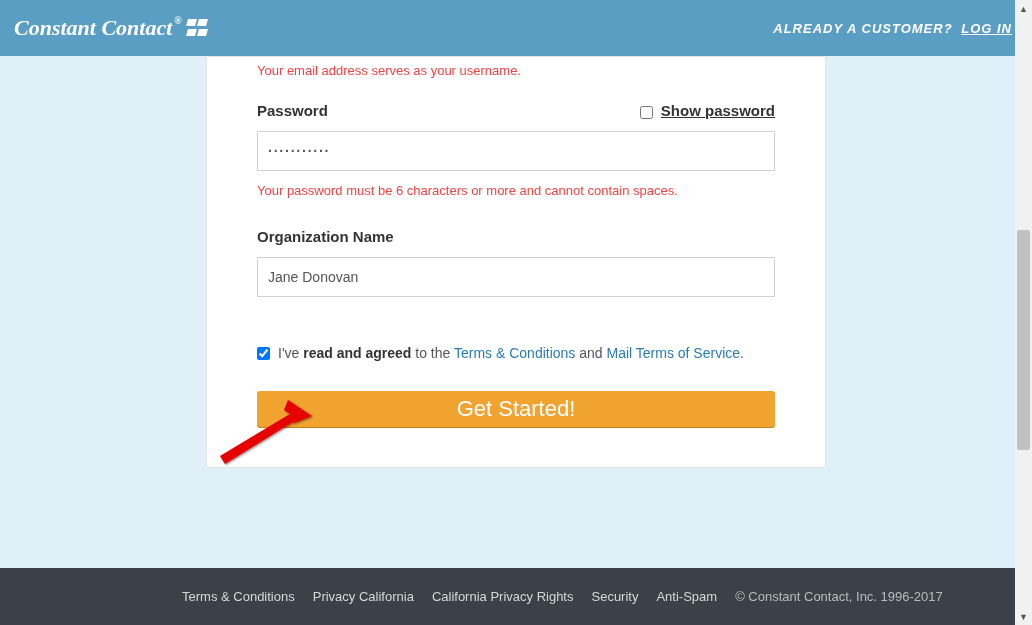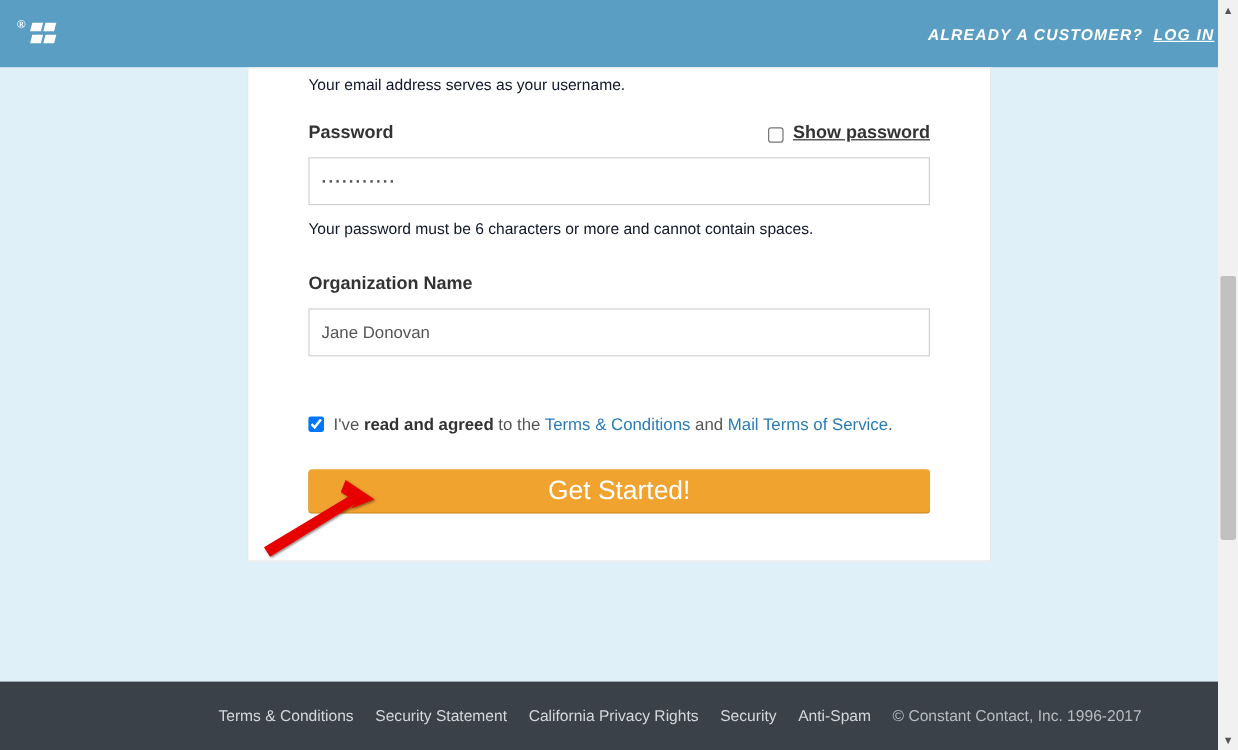--- a/index.html
+++ b/index.html
@@ -60,21 +60,21 @@
     .card {
       background: #fff;
       width: 620px;
       margin: 0 auto;
       border: 1px solid #e5e5e5;
       padding: 0 50px 40px 50px;
       position: relative;
       top: 0;
     }
     .helper {
-      color: #0f172a;
+      color: #ef4444;
       font-size: 13px;
       margin-top: 6px;
     }
     .field-block { margin-top: 24px; }
     .field-header {
       display: flex;
       justify-content: space-between;
       align-items: center;
     }
     .label {
@@ -172,20 +172,21 @@
       left:2px; width:13px;
       background:#c1c1c1;
       border-radius:2px;
     }
   </style>
 </head>
 <body>
 
 <div class="header">
   <div class="logo">
+    <span class="logo-text">Constant Contact</span>
     <span style="font-size:10px;position:relative;top:-8px;">®</span>
     <span class="logo-mark">
       <span></span>
         <span></span>
         <span></span>
         <span></span>
     </span>
   </div>
   <div class="header-right">
     <span>ALREADY A CUSTOMER?</span>
@@ -232,21 +233,21 @@
   <defs>
     <filter id="ds">
         <feDropShadow dx="1" dy="1" stdDeviation="1" flood-opacity="0.5"></feDropShadow>
       </filter>
   </defs>
   <polygon points="78,2 102,18 82,26 86,22 15,66 10,58 80,16 74,12" fill="#e60000" filter="url(#ds)"></polygon>
 </svg>
 
 <div class="footer">
   <a href="#">Terms &amp; Conditions</a>
-  <a href="#">Security Statement</a>
+  <a href="#">Privacy California</a>
   <a href="#">California Privacy Rights</a>
   <a href="#">Security</a>
   <a href="#">Anti-Spam</a>
   <span>© Constant Contact, Inc. 1996-2017</span>
 </div>
 
 <div class="scrollbar">
   <div class="scroll-arrow" style="top:0">▲</div>
   <div class="scroll-thumb" style="top:230px;height:220px;"></div>
   <div class="scroll-arrow" style="bottom:0">▼</div>

